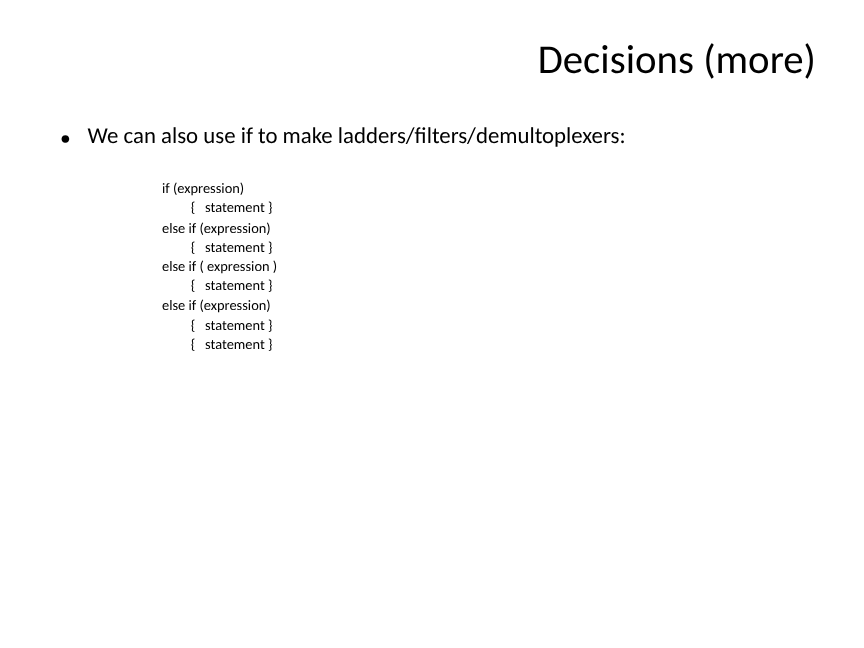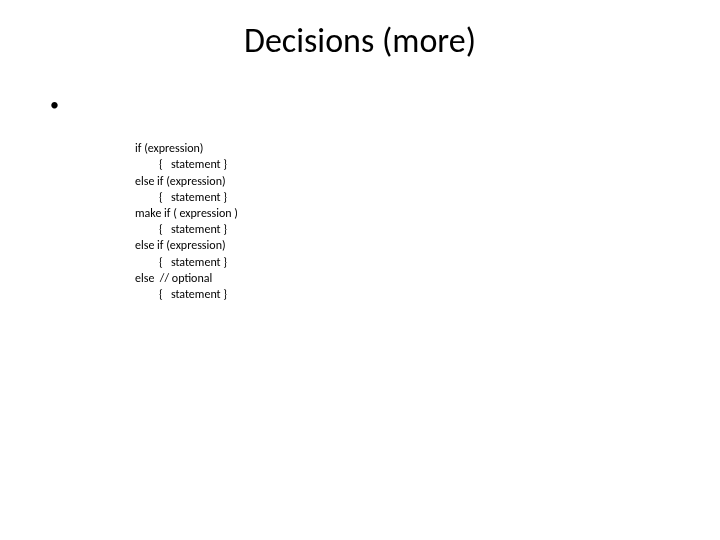--- a/index.html
+++ b/index.html
@@ -16,22 +16,22 @@
       overflow: hidden;
     }
     .slide {
       width: 100%;
       height: 100%;
       padding: 20px 40px;
     }
     .title {
       font-size: 34px;
       font-weight: 400;
-      text-align: center;
-      margin-top: 0;
+      text-align: right;
+      margin-top: 10px;
       margin-bottom: 30px;
     }
     .bullet-row {
       display: flex;
       align-items: flex-start;
       margin-left: 10px;
       margin-bottom: 22px;
     }
     .bullet-dot {
       font-size: 18px;
@@ -56,27 +56,27 @@
     }
   </style>
 </head>
 <body>
 
 <div class="slide">
   <h1 class="title">Decisions (more)</h1>
 
   <div class="bullet-row">
     <span class="bullet-dot">•</span>
+    <span class="bullet-text">We can also use if to make ladders/filters/demultoplexers:</span>
   </div>
 
   <div class="code-block">
     <div class="code-line">if (expression)</div>
     <div class="code-line indent">{   statement }</div>
     <div class="code-line">else if (expression)</div>
     <div class="code-line indent">{   statement }</div>
-    <div class="code-line">make if ( expression )</div>
+    <div class="code-line">else if ( expression )</div>
     <div class="code-line indent">{   statement }</div>
     <div class="code-line">else if (expression)</div>
     <div class="code-line indent">{   statement }</div>
-    <div class="code-line">else  // optional</div>
     <div class="code-line indent">{   statement }</div>
   </div>
 </div>
 
 </body></html>

